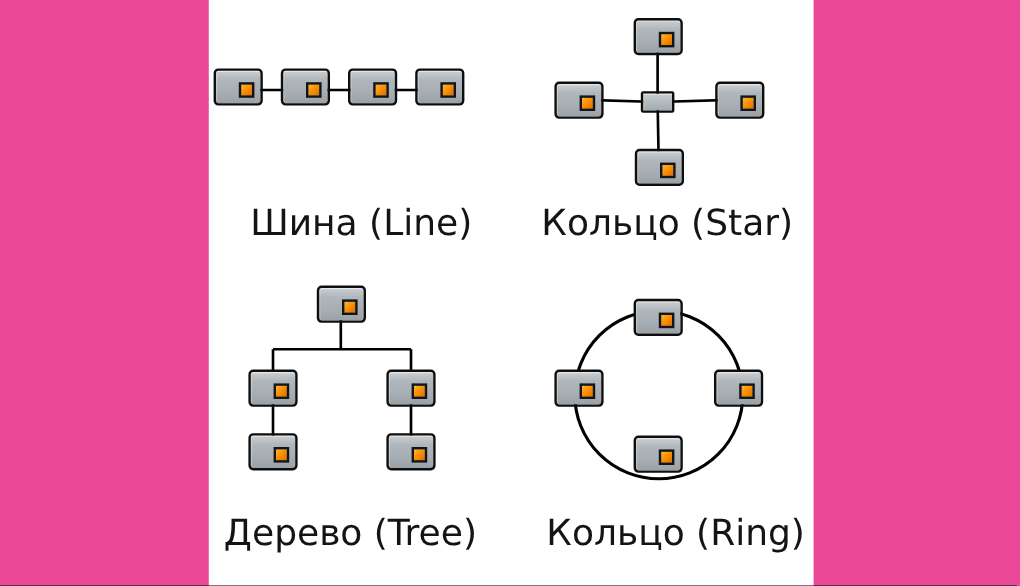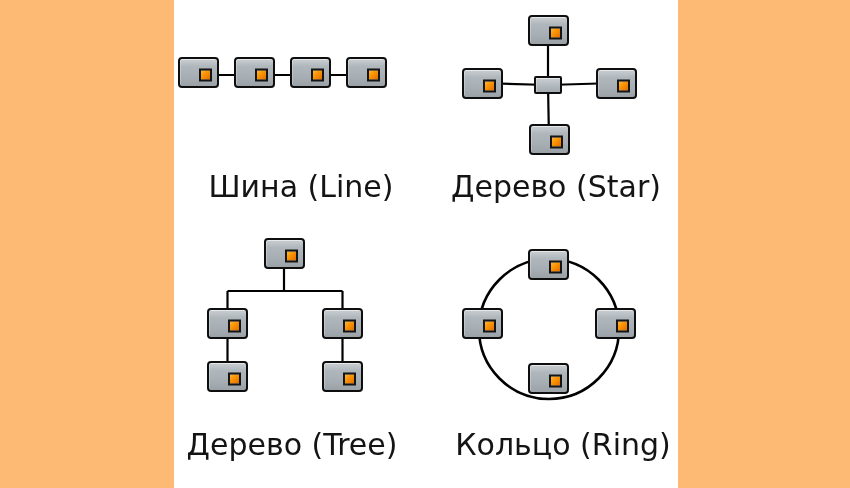--- a/index.html
+++ b/index.html
@@ -5,21 +5,21 @@
   html, body {
     margin: 0; padding: 0;
     width: 850px; height: 488px;
     overflow: hidden;
     background: #000;
     font-family: "DejaVu Sans", "Liberation Sans", sans-serif;
   }
   .stage {
     position: relative;
     width: 850px; height: 488px;
-    background: #fdba74;
+    background: #ec4899;
   }
   .canvas-white {
     position: absolute;
     left: 174px; top: 0;
     width: 504px; height: 488px;
     background: #fff;
   }
   #edges-svg {
     position: absolute; left: 0; top: 0;
     width: 850px; height: 488px;
@@ -130,16 +130,16 @@
         <div class="port"></div>
       </div>
       <div class="node" style="left: 595px; top: 308px; width: 41px; height: 31px;">
         <div class="port"></div>
       </div>
       <div class="node" style="left: 528px; top: 363px; width: 41px; height: 31px;">
         <div class="port"></div>
       </div>
     </div>
   <div class="label" id="label-bus">Шина (Line)</div>
-  <div class="label" id="label-star">Дерево (Star)</div>
+  <div class="label" id="label-star">Кольцо (Star)</div>
   <div class="label" id="label-tree">Дерево (Tree)</div>
   <div class="label" id="label-ring">Кольцо (Ring)</div>
 </div>
 
 </body></html>

